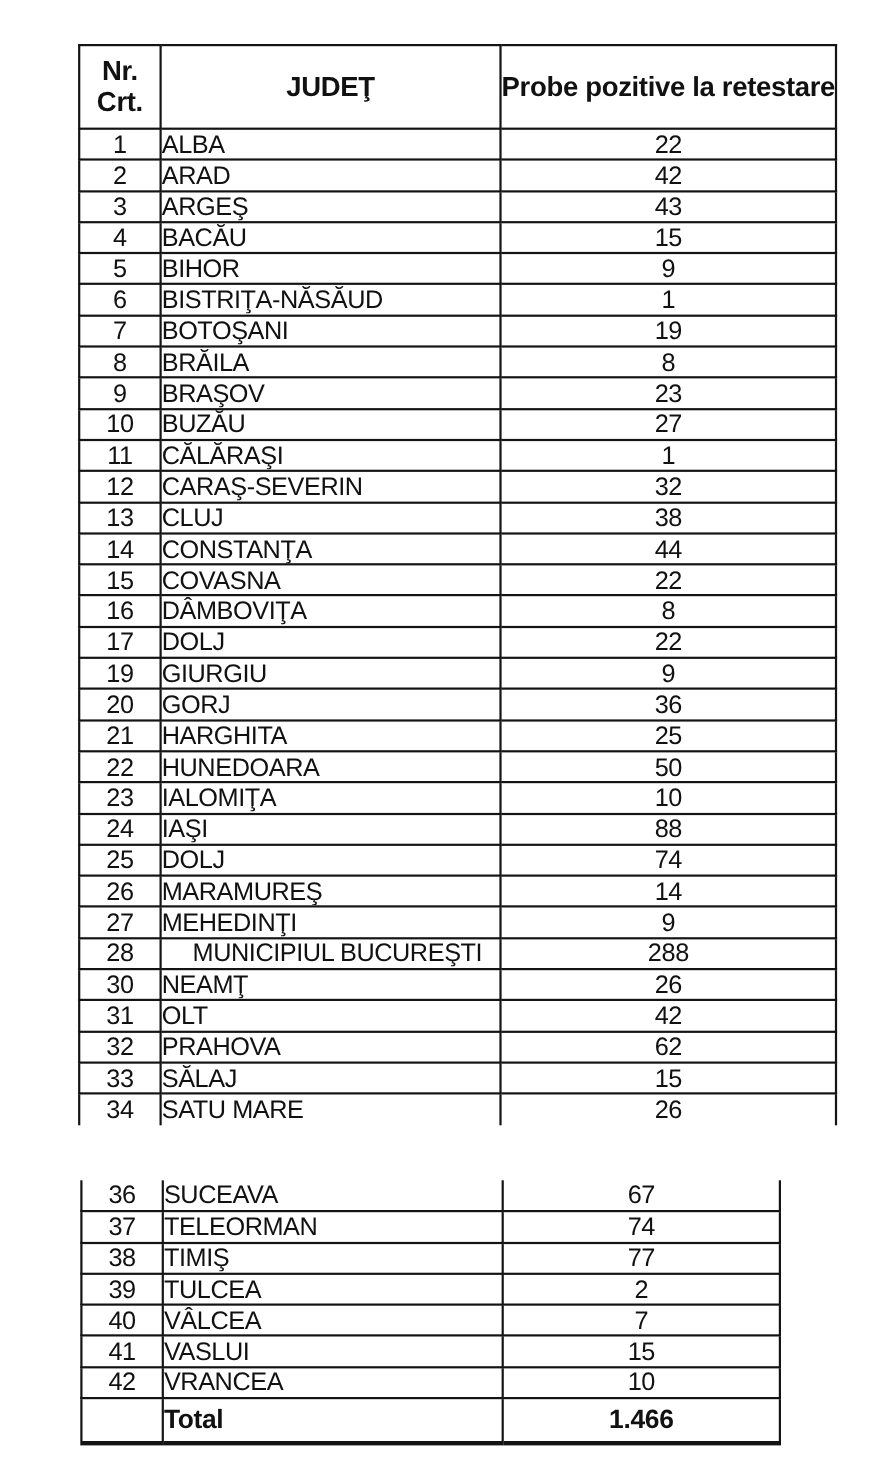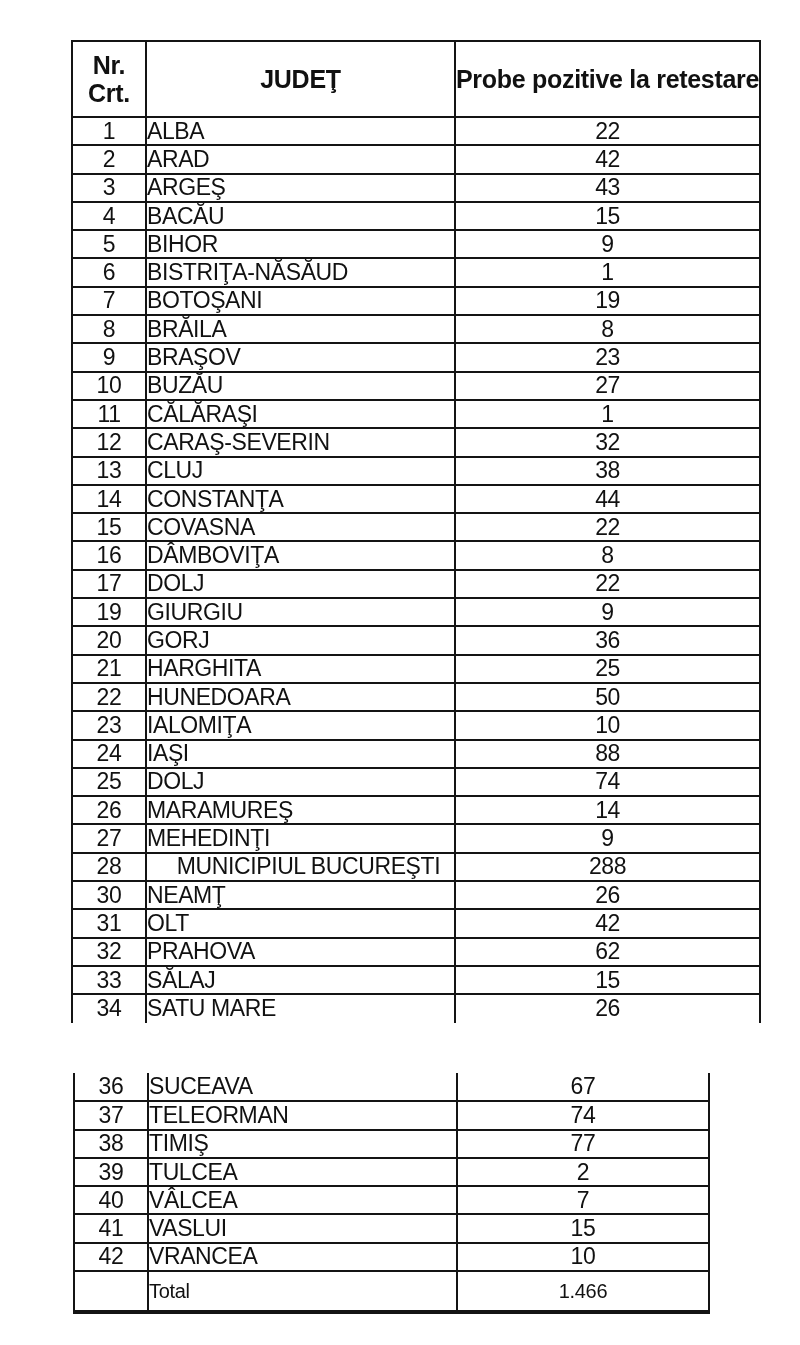--- a/index.html
+++ b/index.html
@@ -48,30 +48,30 @@
   .th-val { padding: 0 10px; white-space: normal; }
   .data-row td {
     height: 28.3px;
     font-size: 23px;
     letter-spacing: -0.4px;
     line-height: 1;
     vertical-align: middle;
   }
   .td-nr    { text-align: center; }
   .td-judet { text-align: left; padding-left: 68px; }
-  .td-judet.tight { padding-left: 16px; text-align: center; }
+  .td-judet.tight { padding-left: 28px; }
   .td-val   { text-align: center; padding-left: 60px; }
   
   .tbl-1 { border-bottom: none; }
   .tbl-1 tbody tr:last-child td { border-bottom: none; }
   .tbl-2 tbody.top-open tr:first-child td { border-top: none; }
   .total-row td {
     height: 41px;
-    font-weight: normal;
-    font-size: 20px;
+    font-weight: bold;
+    font-size: 24px;
     letter-spacing: -0.3px;
     vertical-align: middle;
     border-bottom-width: 4px;
   }
   .td-total-label { text-align: left; padding-left: 9px; }
   .td-total-value { text-align: center; padding-left: 46px; }
 </style>
 </head>
 <body>
 

